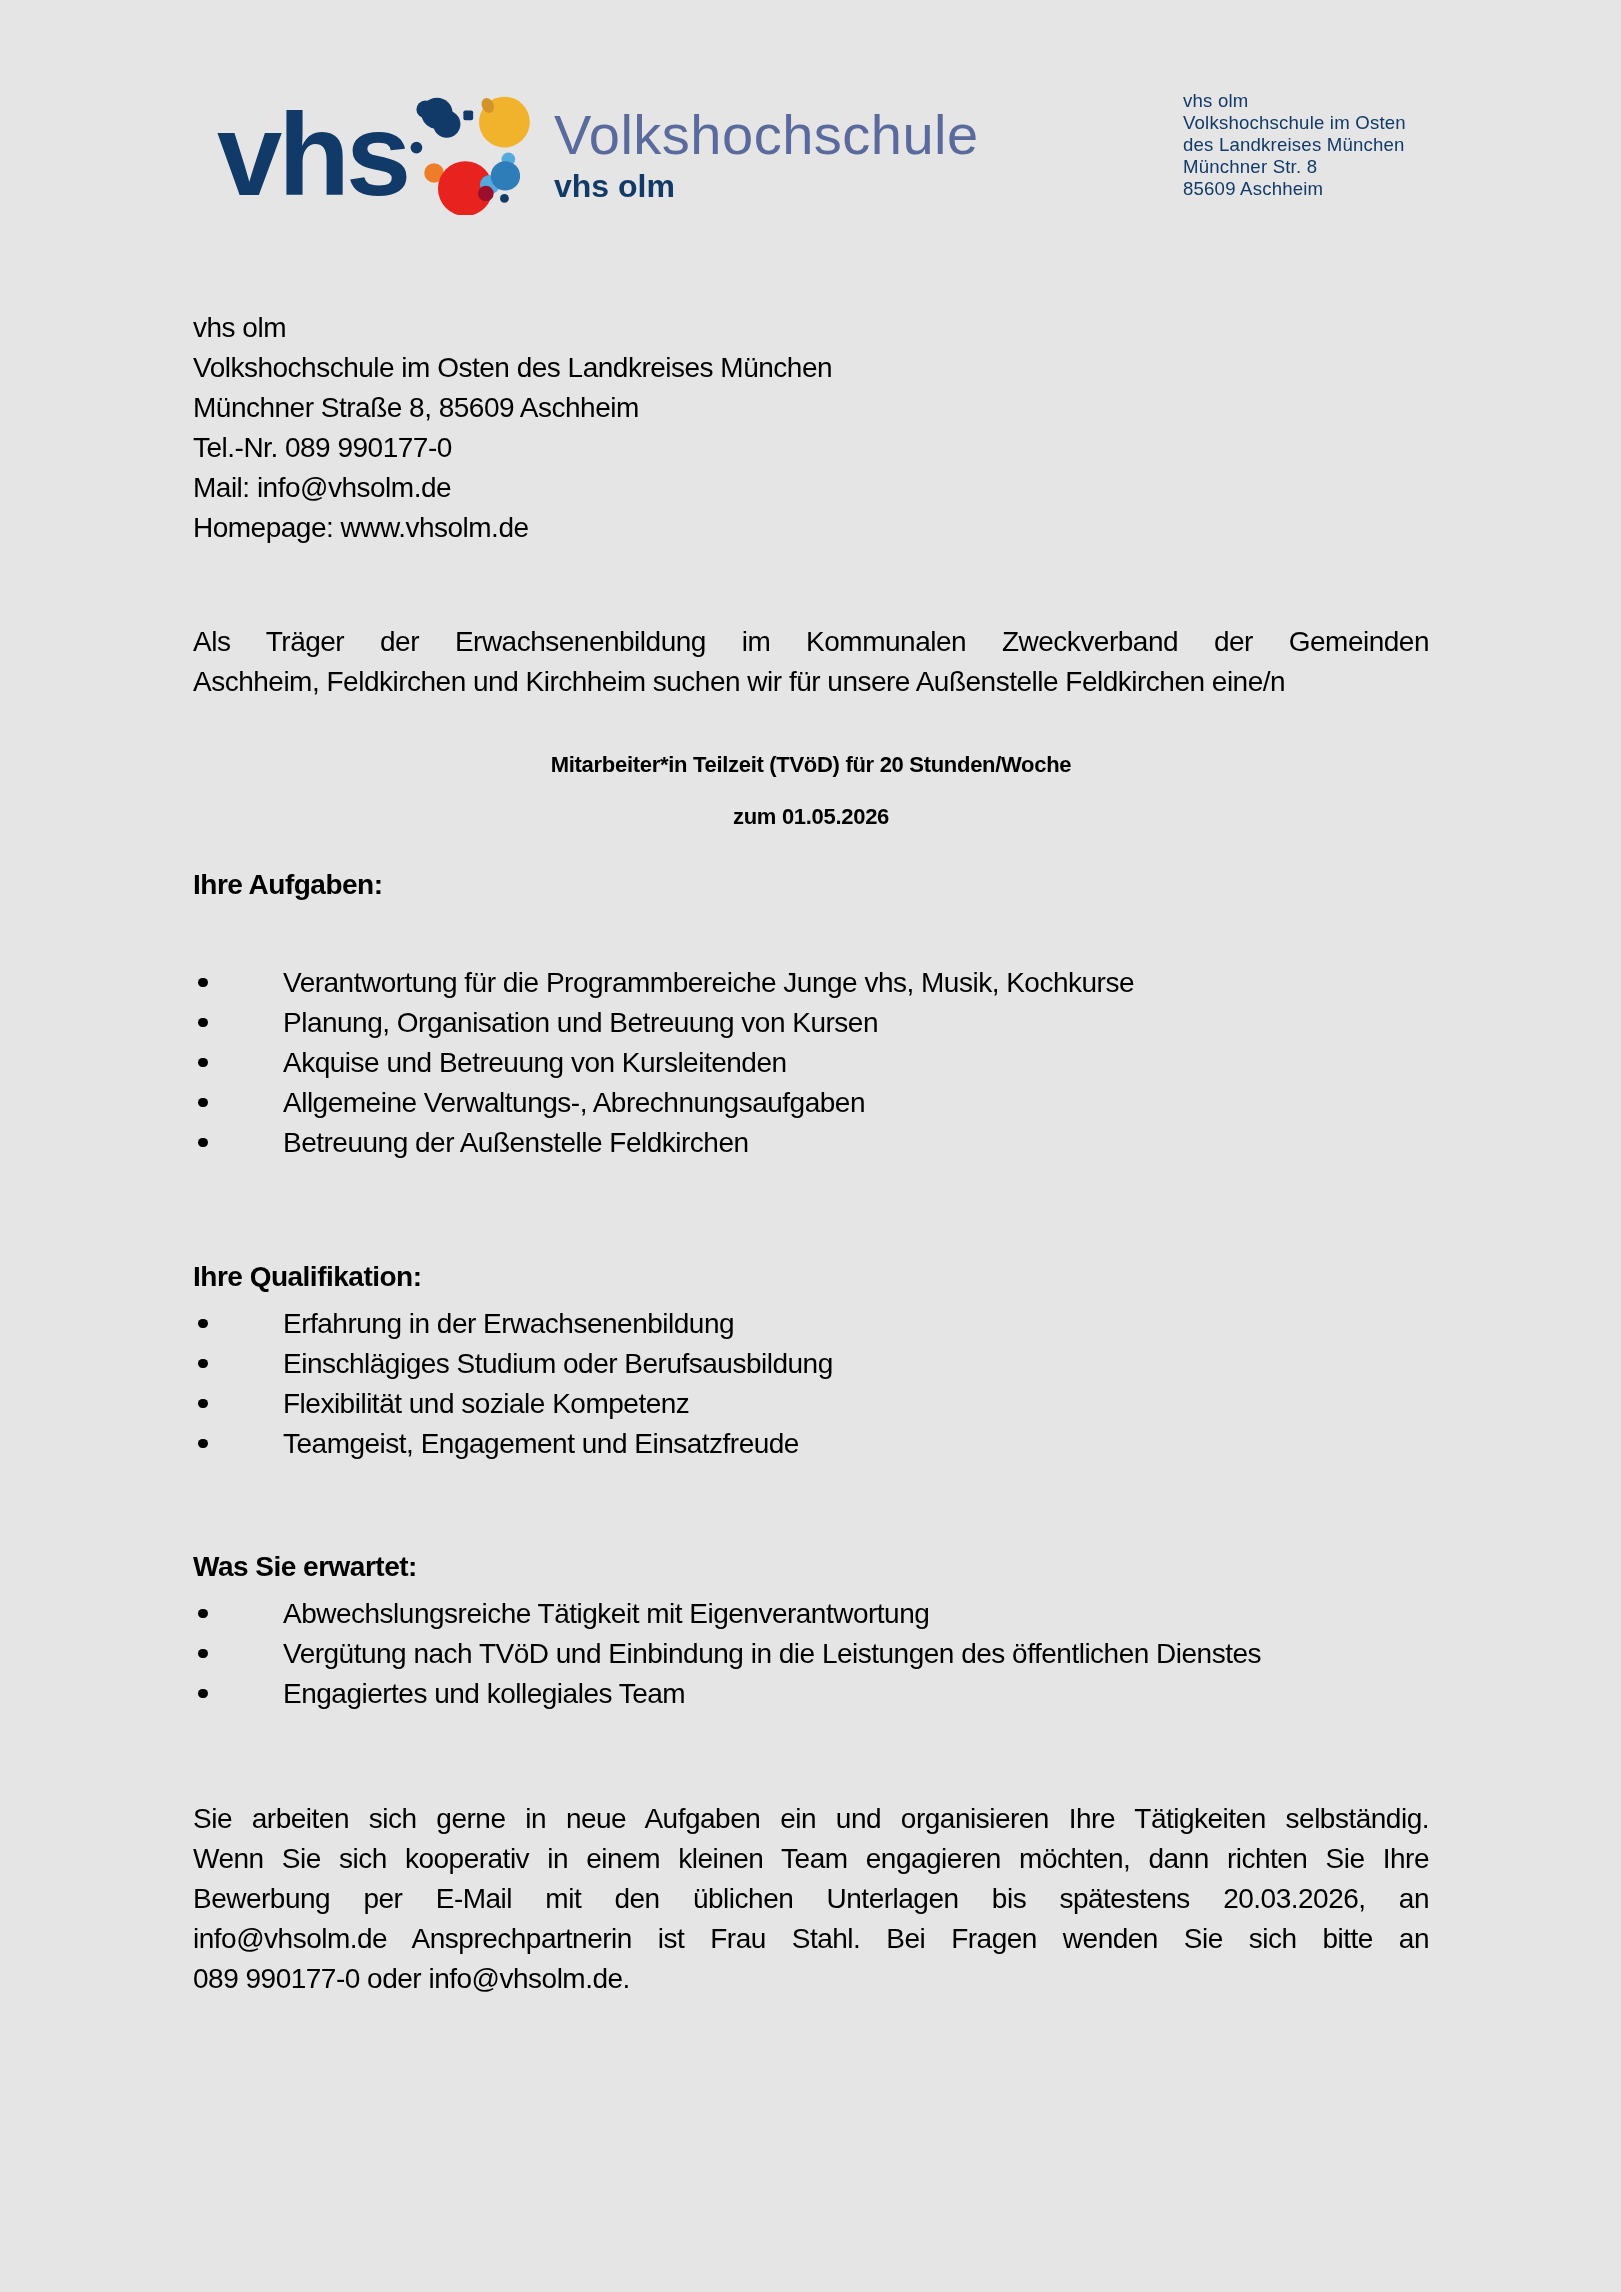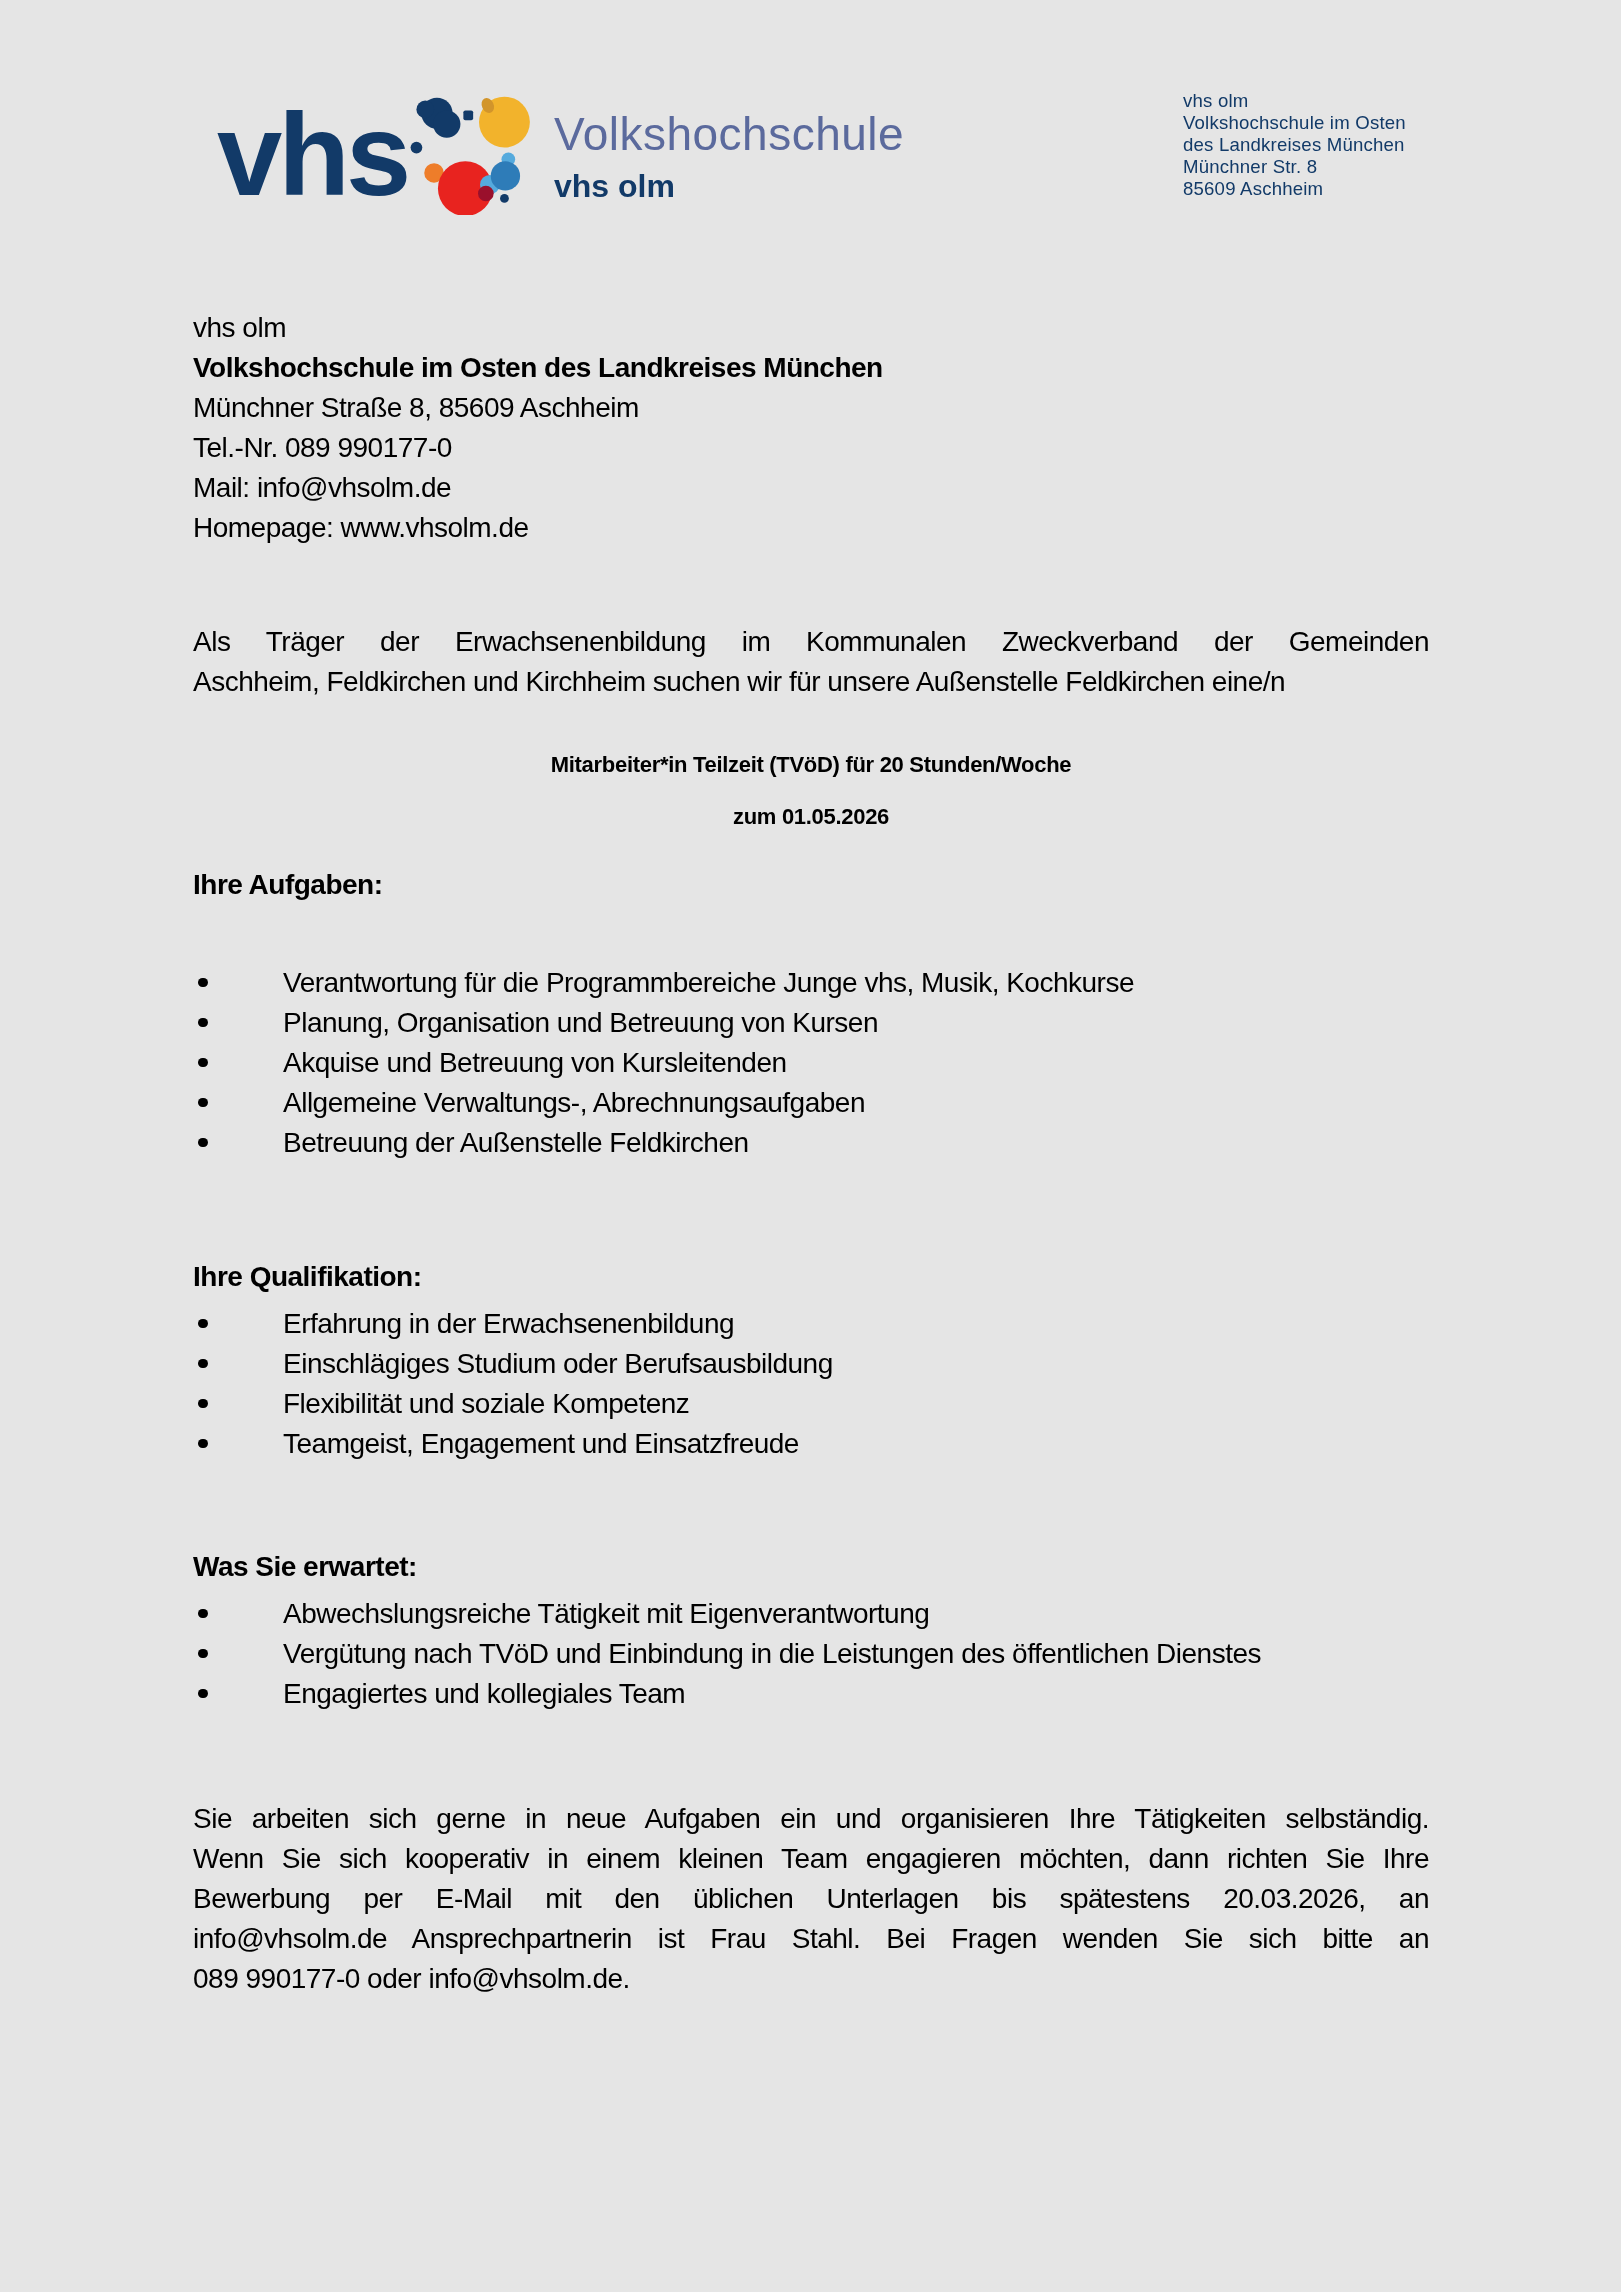--- a/index.html
+++ b/index.html
@@ -14,21 +14,21 @@
   }
   
   .logo-svg { position:absolute; left:193px; top:83px; width:353px; height:132px; }
   .logo-wordmark {
     font-family:"Liberation Sans", sans-serif;
     font-weight:bold;
     letter-spacing:-4px;
   }
   .brand-name {
     position:absolute; left:554px; top:110px;
-    font-size:46px; line-height:49px;
+    font-size:56px; line-height:49px;
     color:var(--gray_blue, #5b6a9d);
     letter-spacing:0.5px;
     white-space:nowrap;
   }
   .brand-sub {
     position:absolute; left:554px; top:169px;
     font-size:32px; line-height:35px;
     font-weight:600;
     color:var(--navy, #123a68);
     white-space:nowrap;
@@ -39,21 +39,21 @@
     color:var(--navy, #123a68);
     letter-spacing:0.2px;
   }
   
   .block {
     position:absolute; left:193px; width:1236px;
     font-size:28px; line-height:40px;
     letter-spacing:-0.5px;
   }
   .line { white-space:nowrap; }
-  .bold { font-weight:bold; }
+  .bold { font-weight:normal; }
   .jline {
     text-align:justify;
     text-align-last:justify;
   }
   .contact-block   { top:308px; }
   .intro-block     { top:622px; }
   .title-block     { top:739px; text-align:center; font-weight:bold; font-size:22px; line-height:52px; letter-spacing:-0.3px; }
   .s1-heading      { top:865px; }
   .s1-bullets      { top:963px; }
   .s2-heading      { top:1257px; }

